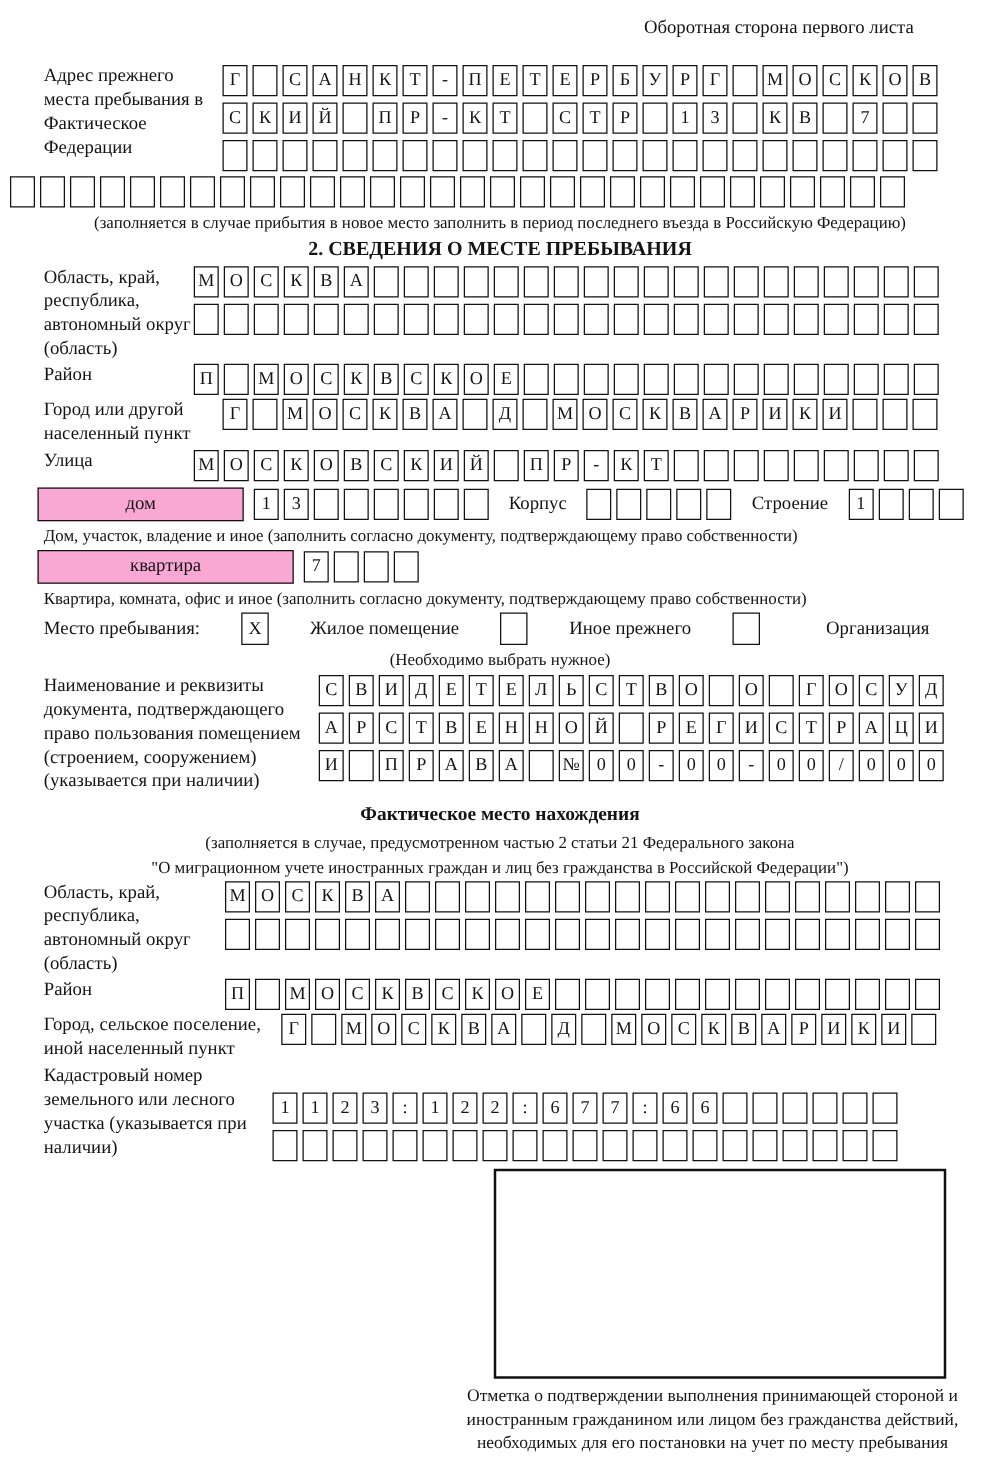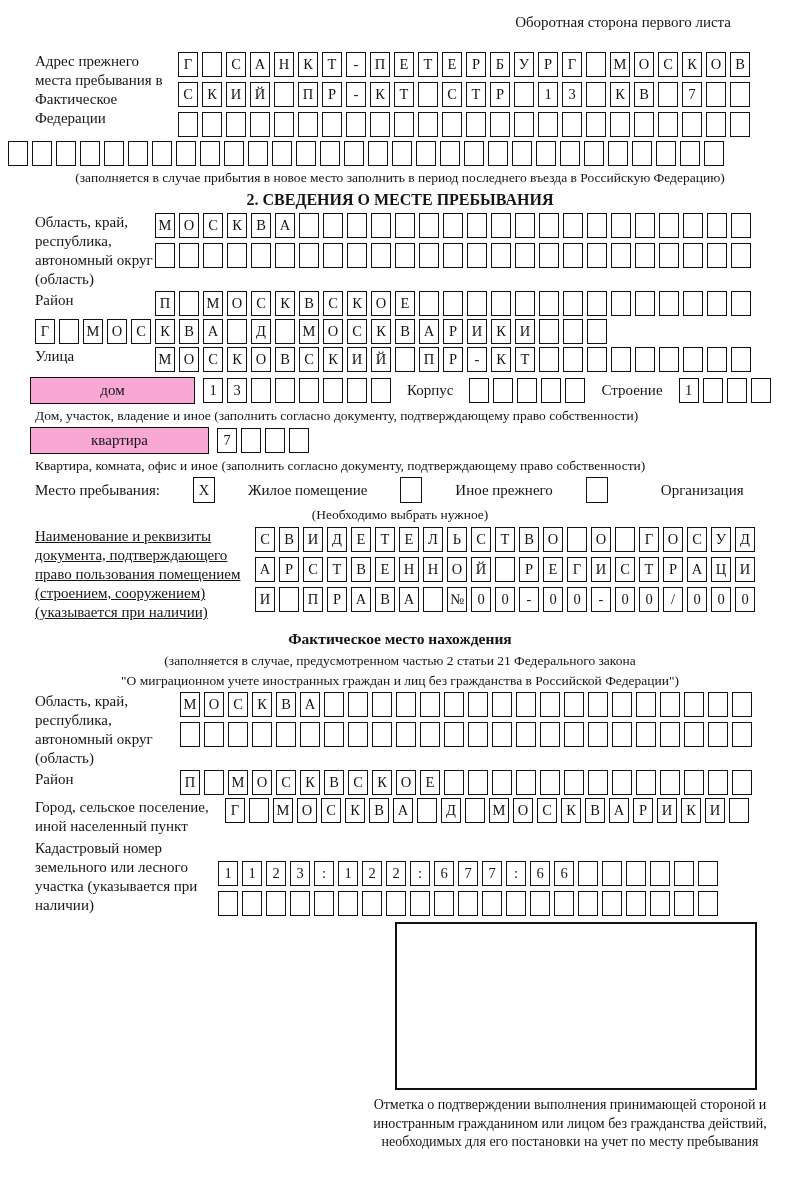--- a/index.html
+++ b/index.html
@@ -4,40 +4,40 @@
 <style>
   html,body{margin:0;padding:0;background:#fff;}
   .page{
     position:relative;width:800px;height:1180px;overflow:hidden;background:#ffffff;
     color:#141414;font-family:"Liberation Serif","DejaVu Serif",serif;box-sizing:border-box;
     padding-top:14px;
   }
   .header-note{ text-align:right;padding-right:69px;font-size:15px;height:20px; }
   .field{ display:flex;align-items:flex-start;margin:0 0 0 35px; }
   .label{ font-size:15px;line-height:19px;flex:none; }
-  .w143{width:143px;} .w120{width:120px;} .w220{width:220px;text-decoration:underline;}
+  .w143{width:143px;} .w120{width:120px;} .w220{width:220px;}
   .w145{width:145px;} .w190{width:190px;} .w183{width:183px;}
   .rows{ display:flex;flex-direction:column;gap:5px; }
   .cells{ display:flex;gap:4px; }
   .cell{
     flex:none;width:20px;height:25px;border:1.7px solid #111;box-sizing:border-box;
     display:flex;align-items:center;justify-content:center;font-size:14.5px;background:#fff;
   }
   .fullrow{ margin:4px 0 0 8px; }
   .caption{ font-size:13.5px;line-height:17px;margin-top:3px; }
   .center{ text-align:center; }
   .leftpad{ margin-left:35px; }
   .sec-title{ text-align:center;font-weight:bold;font-size:16px;margin:5px 0 4px 0; }
   .sub-title{ text-align:center;font-weight:bold;font-size:15.5px;margin:8px 0 4px 0; }
   .houserow{ display:flex;align-items:center;margin:5px 0 0 30px; }
   .named-box{
     flex:none;border:1.9px solid #111;height:27px;box-sizing:border-box;background:#f9a8d4;
     display:flex;align-items:center;justify-content:center;font-size:15px;
   }
-  .dombox{width:165px;margin-right:8px;} .kvbox{width:179px;margin-right:8px;}
+  .dombox{width:165px;margin-right:8px;} .kvbox{width:205px;margin-right:8px;}
   .inline-label{ font-size:15px;margin:0 16px;white-space:nowrap;text-align:right; }
   .stayrow{ display:flex;align-items:center;margin:3px 0 0 35px;font-size:15px;gap:19px; }
   .checkbox{
     flex:none;width:22px;height:26px;border:1.7px solid #111;box-sizing:border-box;
     display:flex;align-items:center;justify-content:center;font-size:14.5px;margin:0 14px;
   }
   .orgpad{ margin-left:20px; }
   .mt2{margin-top:2px;} .mt3{margin-top:3px;} .mt4{margin-top:4px;}
   .offset-rows{ margin-top:22px; }
   .stamp-box{ width:362px;height:168px;border:2px solid #111;box-sizing:border-box;margin:6px 0 0 395px;background:#fff; }
@@ -254,20 +254,21 @@
         <span class="cell"></span>
         <span class="cell"></span>
         <span class="cell"></span>
         <span class="cell"></span>
         <span class="cell"></span>
         <span class="cell"></span>
       </div>
   </div>
 
   <div class="field mt3">
+    <div class="label w143">Город или другой населенный пункт</div>
     <div class="cells">
         <span class="cell">Г</span>
         <span class="cell"></span>
         <span class="cell">М</span>
         <span class="cell">О</span>
         <span class="cell">С</span>
         <span class="cell">К</span>
         <span class="cell">В</span>
         <span class="cell">А</span>
         <span class="cell"></span>

